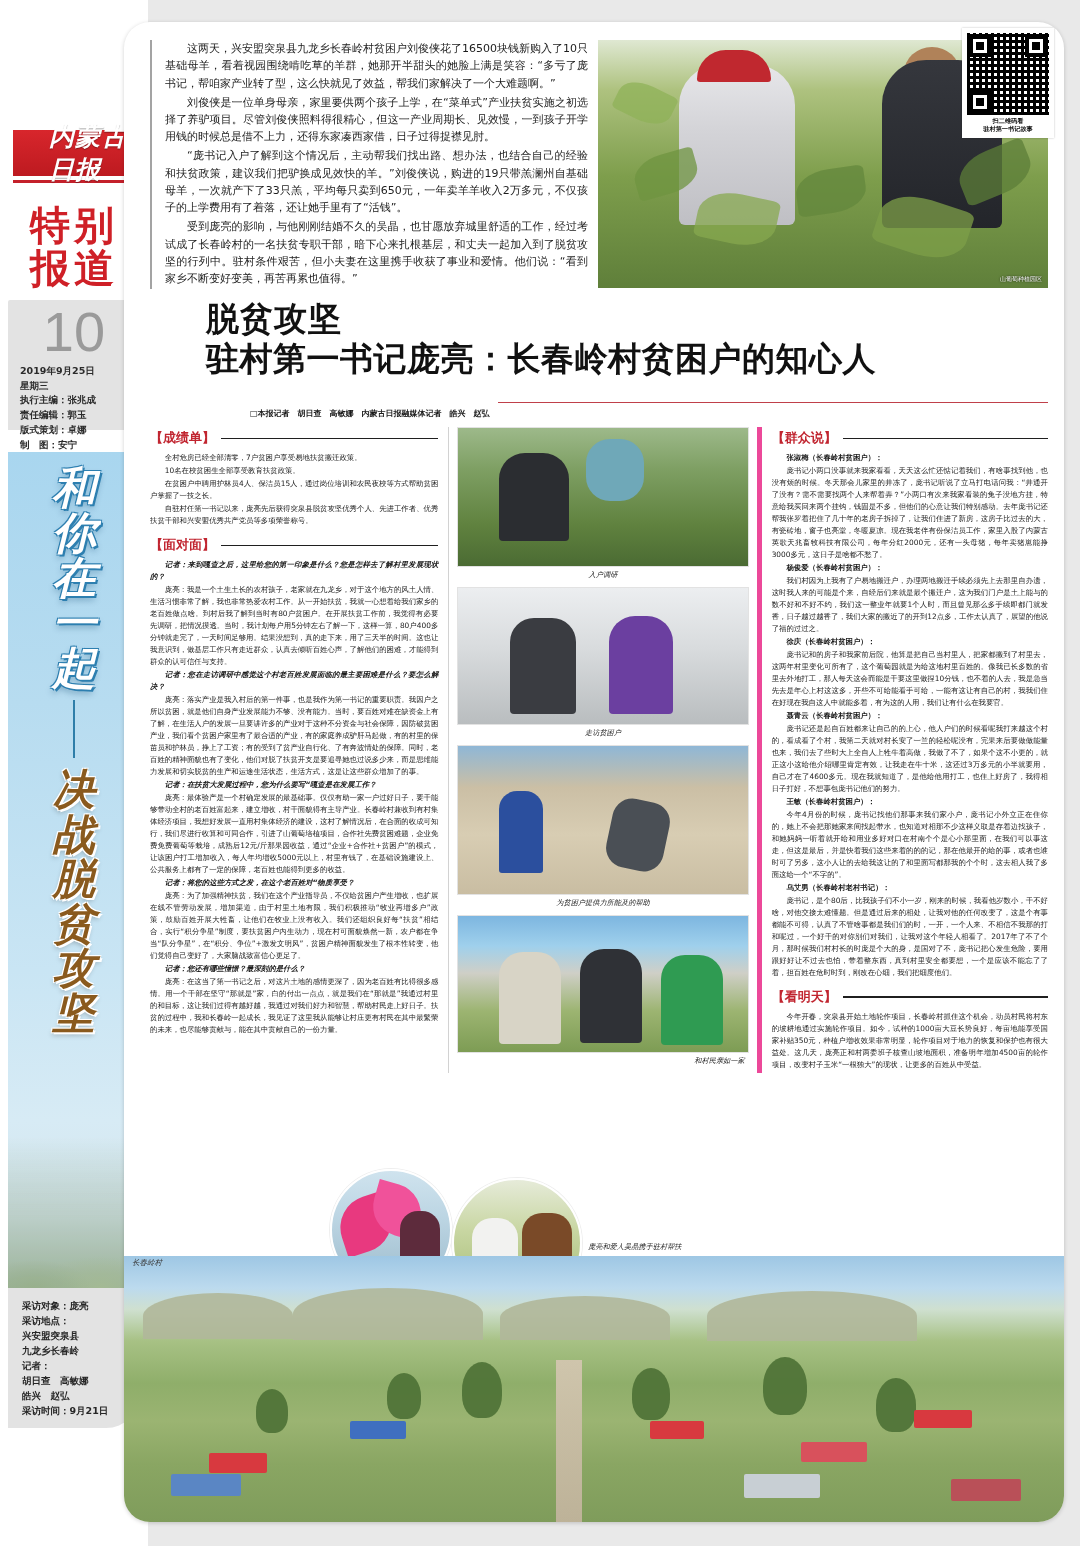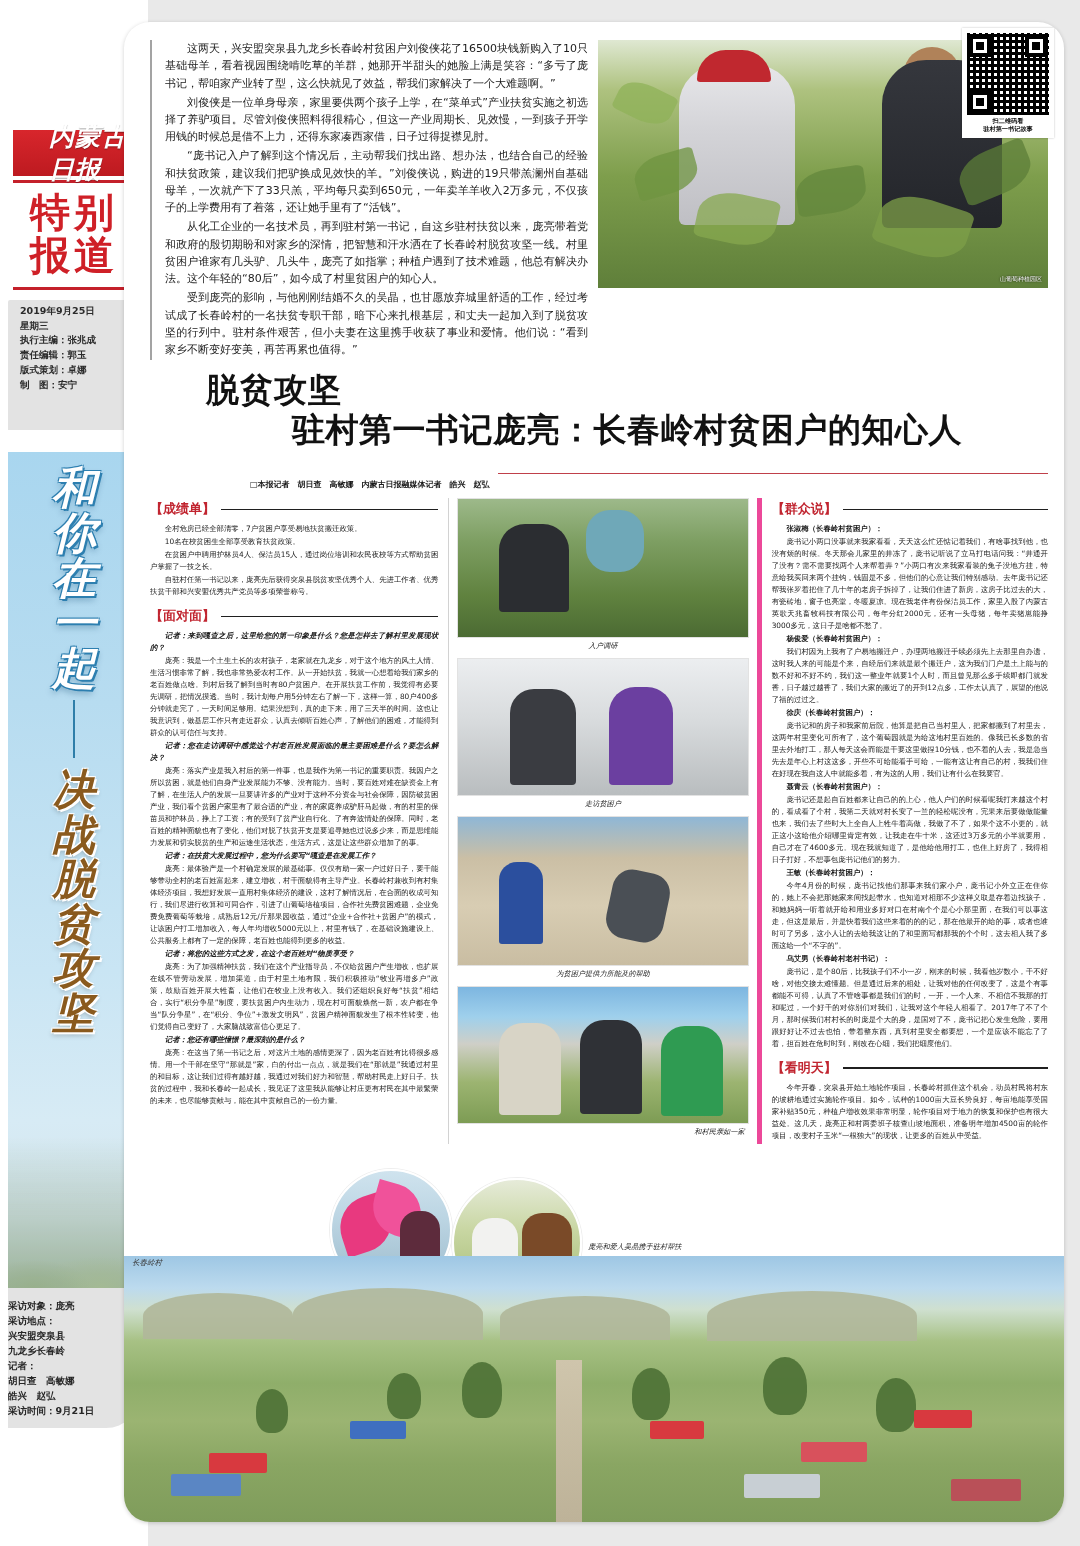--- a/index.html
+++ b/index.html
@@ -23,21 +23,21 @@
     background:linear-gradient(180deg,#d8262c,#bd1a20);
     color:#fff; font-size:25px; font-weight:bold; letter-spacing:1px;
     display:flex; align-items:center; justify-content:center;
     font-family:"DejaVu Serif",serif;
     font-style:italic;
     text-shadow:0 1px 1px rgba(0,0,0,.35);
     padding-left:36px;
   }
   .logo-rule{ width:122px; height:3px; background:#c4202a; margin:4px auto 2px; }
   .special-report{
-    width:122px; margin:4px auto; text-align:center;
+    width:122px; margin:17px auto; text-align:center;
     color:#cf2027; font-weight:bold; font-size:40px; line-height:1.08;
     letter-spacing:4px; padding:4px 0 6px;
     font-family:"DejaVu Sans",sans-serif;
   }
   .logo-rule2{ width:122px; height:3px; background:#c4202a; margin:2px auto 0; }
 
   #page-num-box{
     position:absolute; left:8px; top:300px; width:132px; height:130px;
     background:#e3e3e3; border-top-left-radius:2px;
   }
@@ -82,21 +82,21 @@
     font-family:"DejaVu Sans",sans-serif; font-weight:bold;
     font-size:42px; line-height:1.06; color:#8a5a1e;
     text-shadow:2px 2px 0 #fff, -1px -1px 0 #fff, 1px -1px 0 #fff, -1px 1px 0 #fff,
                 0 3px 5px rgba(0,0,0,.25);
     font-style:italic;
   }
 
   #interview-meta{
     position:absolute; left:8px; top:1288px; width:132px; height:140px;
     background:#e3e3e3; border-bottom-right-radius:34px;
-    padding:10px 8px 0 0;
+    padding:10px 8px 0 14px;
     font-family:"DejaVu Sans",sans-serif;
     font-size:9.5px; line-height:1.58; color:#262626; font-weight:bold;
   }
 
   
   #page{
     position:absolute; left:124px; top:22px; width:940px; height:1500px;
     background:#fff;
     border-radius:26px 26px 26px 26px;
     box-shadow:0 1px 4px rgba(0,0,0,.18);
@@ -174,21 +174,21 @@
            font-family:"DejaVu Sans",sans-serif; font-weight:bold;}
 
   
   #headline{ margin:10px 0 0 56px; }
   #headline .h1{
     font-family:"DejaVu Sans",sans-serif; font-weight:bold;
     font-size:33px; line-height:1.2; color:#111; letter-spacing:1px;
   }
   #headline .h2{
     font-family:"DejaVu Sans",sans-serif; font-weight:bold;
-    font-size:33px; line-height:1.2; color:#111; letter-spacing:0.5px;text-align:center;
+    font-size:33px; line-height:1.2; color:#111; letter-spacing:0.5px;
   }
   #byline-row{ display:flex; align-items:center; margin:7px 0 0 100px; }
   #byline{
     font-size:8px; color:#1a1a1a; font-family:"DejaVu Sans",sans-serif;
     font-weight:bold; white-space:nowrap;margin-top:23px;
   }
   #byline-rule{ flex:1; height:1px; background:#c0404a; margin-left:8px; }
 
   
   #cols{ display:flex; margin-top:8px; gap:0; }
@@ -286,20 +286,21 @@
     <div class="paper-logo">内蒙古日报</div>
     <div class="logo-rule"></div>
     <div class="special-report">
       <div>特别</div>
       <div>报道</div>
     </div>
     <div class="logo-rule2"></div>
   </div>
 
   <div id="page-num-box">
+    <div id="page-num">10</div>
     <div class="imprint">
       <div>2019年9月25日</div>
       <div>星期三</div>
       <div>执行主编：张兆成</div>
       <div>责任编辑：郭玉</div>
       <div>版式策划：卓娜</div>
       <div>制　图：安宁</div>
     </div>
   </div>
 
@@ -336,21 +337,20 @@
 </div>
 
 <div id="page">
   <div id="page-pad">
 
     <div id="lead-wrap">
       <div id="lead-text">
           <p>这两天，兴安盟突泉县九龙乡长春岭村贫困户刘俊侠花了16500块钱新购入了10只基础母羊，看着视园围绕啃吃草的羊群，她那开半甜头的她脸上满是笑容：“多亏了庞书记，帮咱家产业转了型，这么快就见了效益，帮我们家解决了一个大难题啊。”</p>
           <p>刘俊侠是一位单身母亲，家里要供两个孩子上学，在“菜单式”产业扶贫实施之初选择了养驴项目。尽管刘俊侠照料得很精心，但这一产业周期长、见效慢，一到孩子开学用钱的时候总是借不上力，还得东家凑西家借，日子过得捉襟见肘。</p>
           <p>“庞书记入户了解到这个情况后，主动帮我们找出路、想办法，也结合自己的经验和扶贫政策，建议我们把驴换成见效快的羊。”刘俊侠说，购进的19只带羔澜州自基础母羊，一次就产下了33只羔，平均每只卖到650元，一年卖羊羊收入2万多元，不仅孩子的上学费用有了着落，还让她手里有了“活钱”。</p>
-          <p>从化工企业的一名技术员，再到驻村第一书记，自这乡驻村扶贫以来，庞亮带着党和政府的殷切期盼和对家乡的深情，把智慧和汗水洒在了长春岭村脱贫攻坚一线。村里贫困户谁家有几头驴、几头牛，庞亮了如指掌；种植户遇到了技术难题，他总有解决办法。这个年轻的“80后”，如今成了村里贫困户的知心人。</p>
           <p>受到庞亮的影响，与他刚刚结婚不久的吴晶，也甘愿放弃城里舒适的工作，经过考试成了长春岭村的一名扶贫专职干部，暗下心来扎根基层，和丈夫一起加入到了脱贫攻坚的行列中。驻村条件艰苦，但小夫妻在这里携手收获了事业和爱情。他们说：“看到家乡不断变好变美，再苦再累也值得。”</p>
         </div>
       <div id="lead-photo">
         <div class="leafy p6"></div>
         <div class="person-a"></div>
         <div class="cap-red"></div>
         <div class="head-b"></div>
         <div class="person-b"></div>
         <div class="leafy p1"></div>
         <div class="leafy p2"></div>

